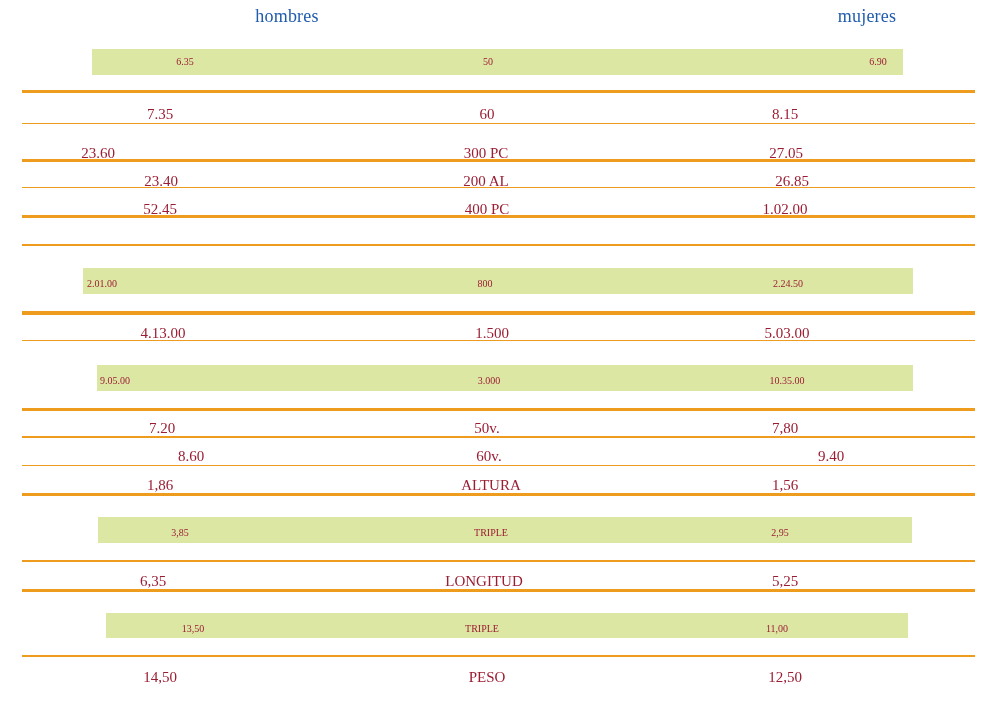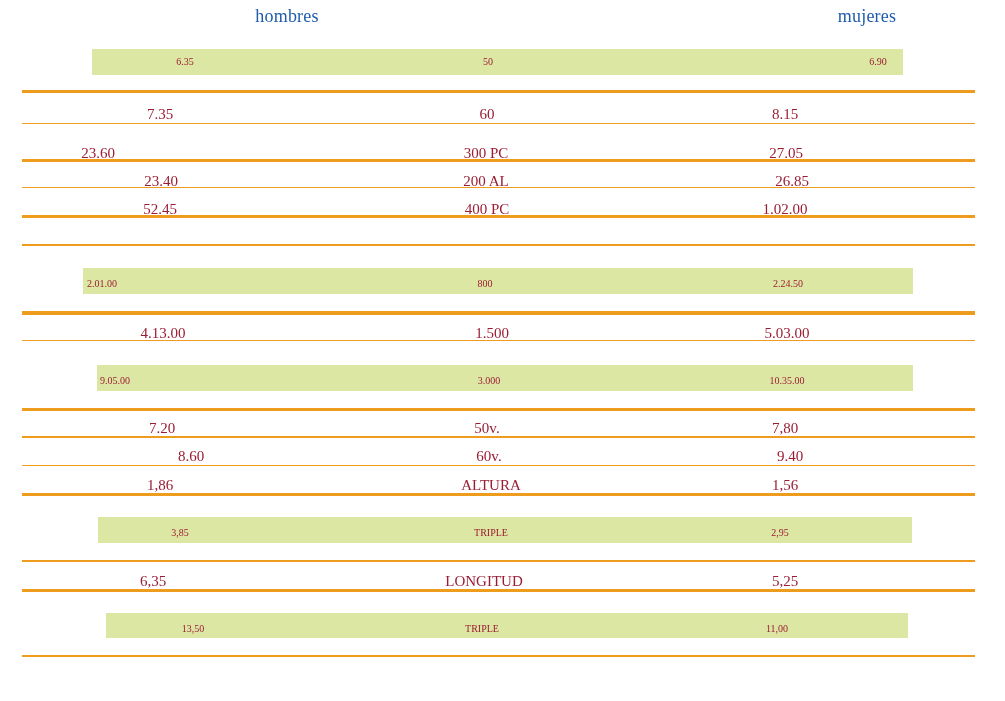--- a/index.html
+++ b/index.html
@@ -98,21 +98,21 @@
   <div class="row" style="top:419px;">
     <span class="cell" style="left:162px;">7.20</span>
     <span class="cell" style="left:487px;">50v.</span>
     <span class="cell" style="left:785px;">7,80</span>
   </div>
   <div class="sep" style="top:436px;height:2px;"></div>
 
   <div class="row" style="top:447px;">
     <span class="cell" style="left:191px;">8.60</span>
     <span class="cell" style="left:489px;">60v.</span>
-    <span class="cell" style="left:790px;">9.40</span>
+    <span class="cell" style="left:831px;">9.40</span>
   </div>
   <div class="sep" style="top:465px;height:1px;"></div>
 
   <div class="row" style="top:476px;">
     <span class="cell" style="left:160px;">1,86</span>
     <span class="cell" style="left:491px;">ALTURA</span>
     <span class="cell" style="left:785px;">1,56</span>
   </div>
   <div class="sep" style="top:493px;height:3px;"></div>
 
@@ -132,14 +132,19 @@
   <div class="sep" style="top:589px;height:3px;"></div>
 
   <div class="band" style="top:613px;left:106px;width:802px;height:25px;"></div>
   <div class="row small" style="top:623px;">
     <span class="cell" style="left:193px;">13,50</span>
     <span class="cell" style="left:482px;">TRIPLE</span>
     <span class="cell" style="left:777px;">11,00</span>
   </div>
   <div class="sep" style="top:655px;height:2px;"></div>
 
+  <div class="row" style="top:668px;">
+    <span class="cell" style="left:160px;">14,50</span>
+    <span class="cell" style="left:487px;">PESO</span>
+    <span class="cell" style="left:785px;">12,50</span>
+  </div>
 
 </div>
 
 </body></html>

